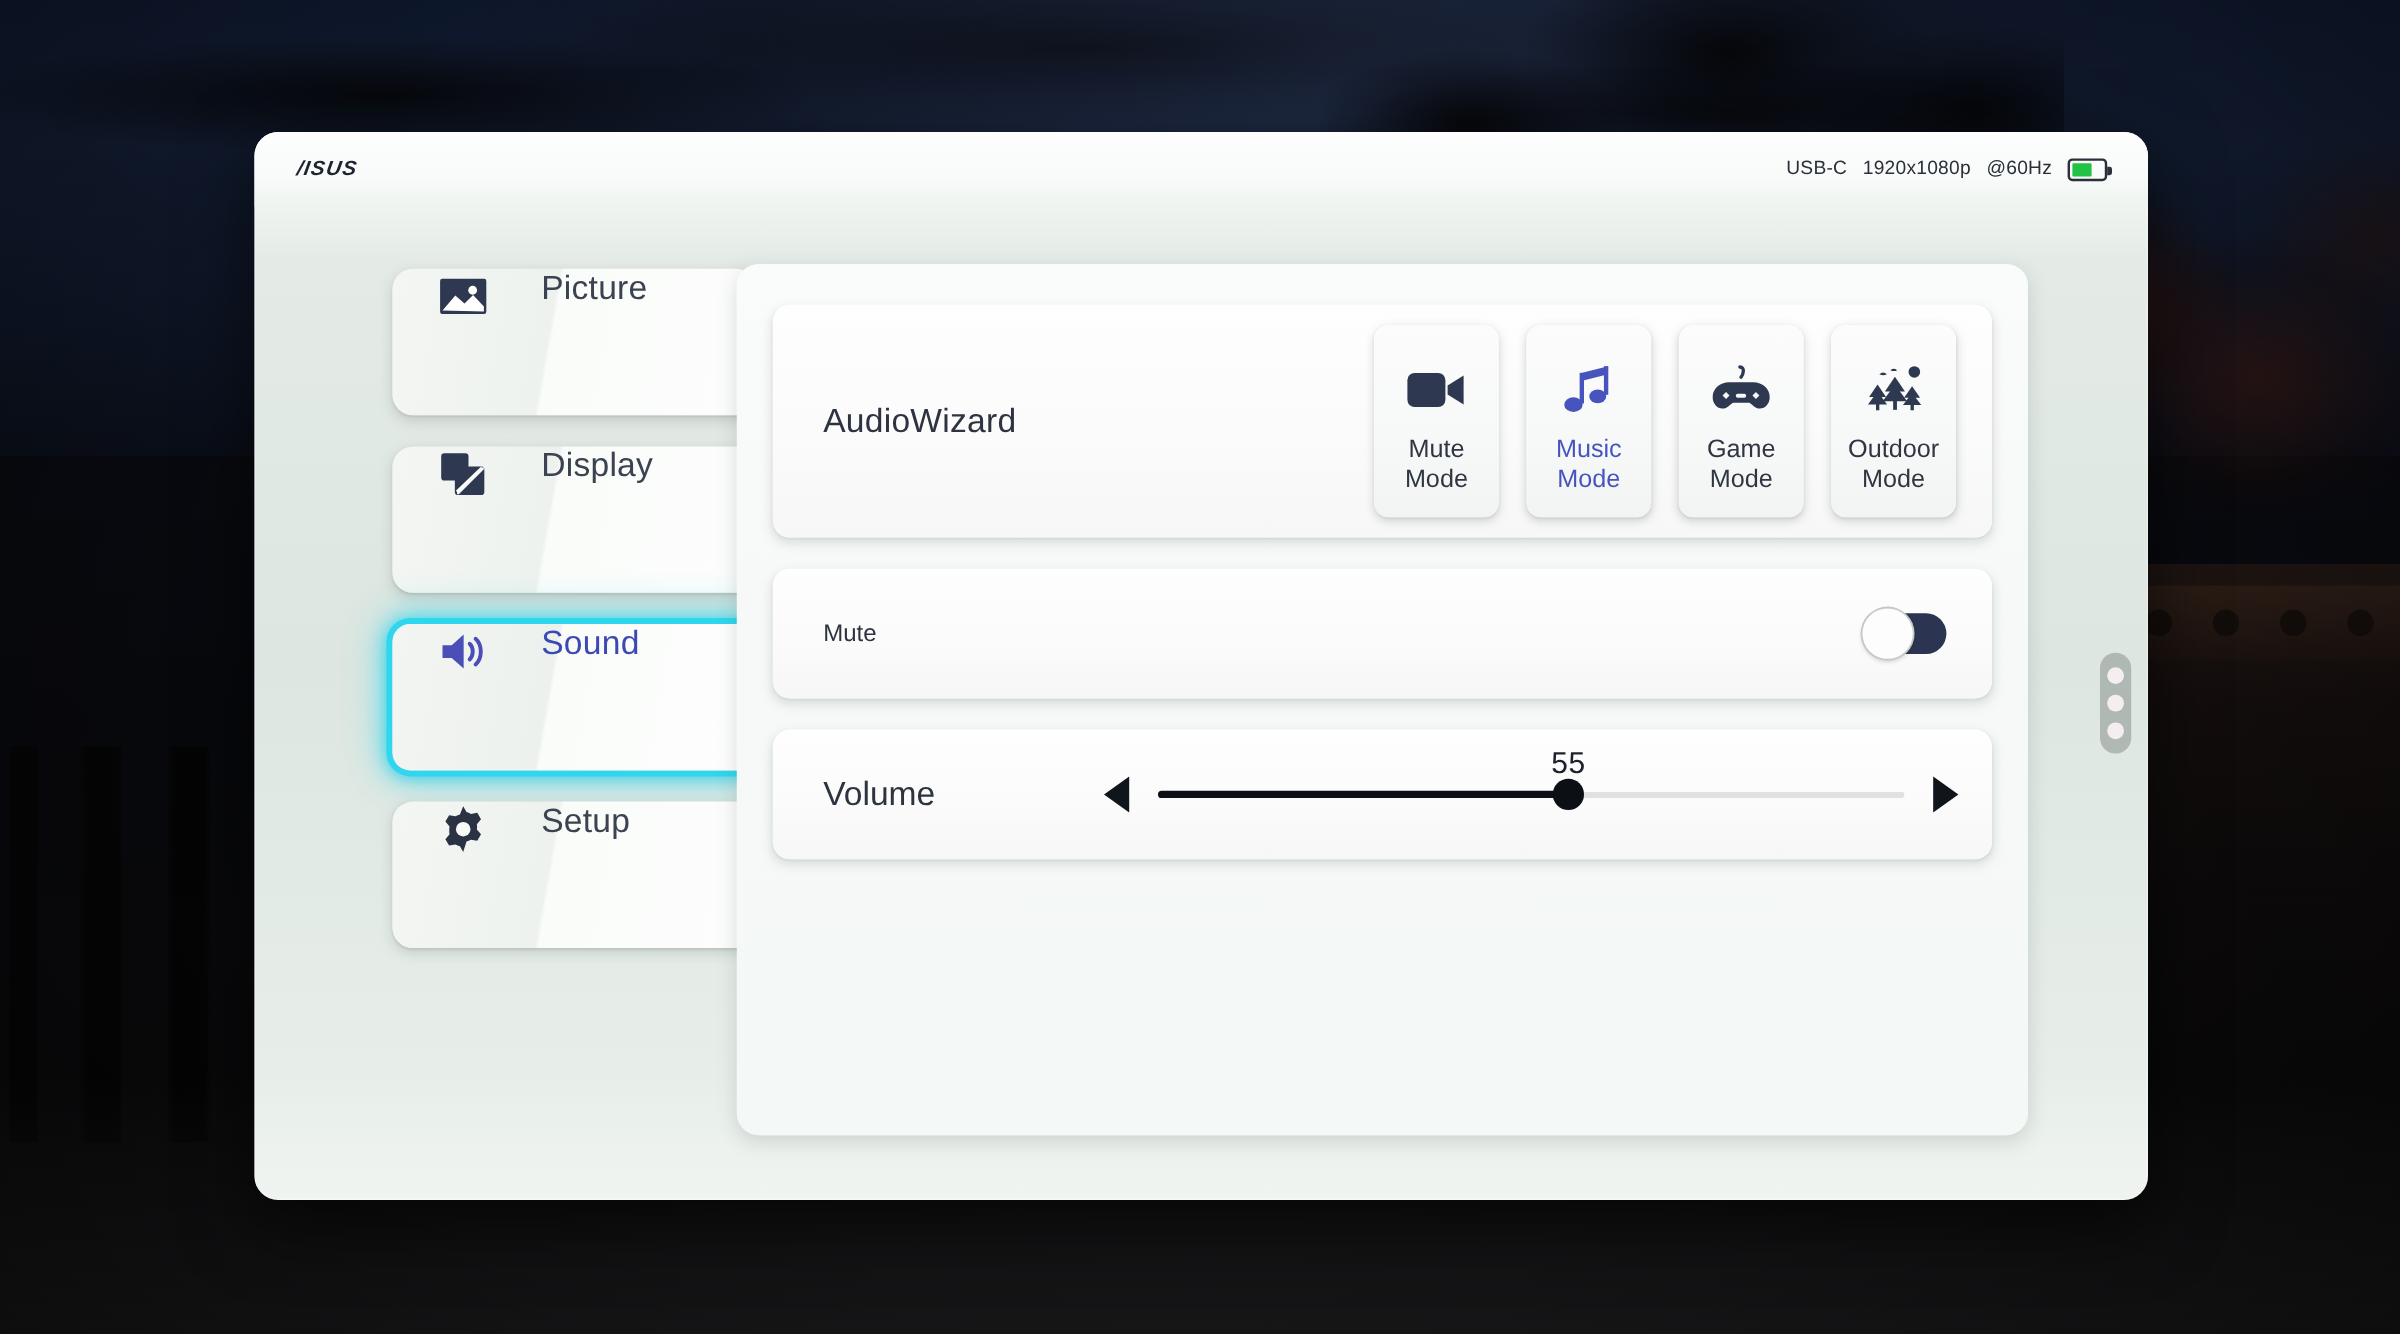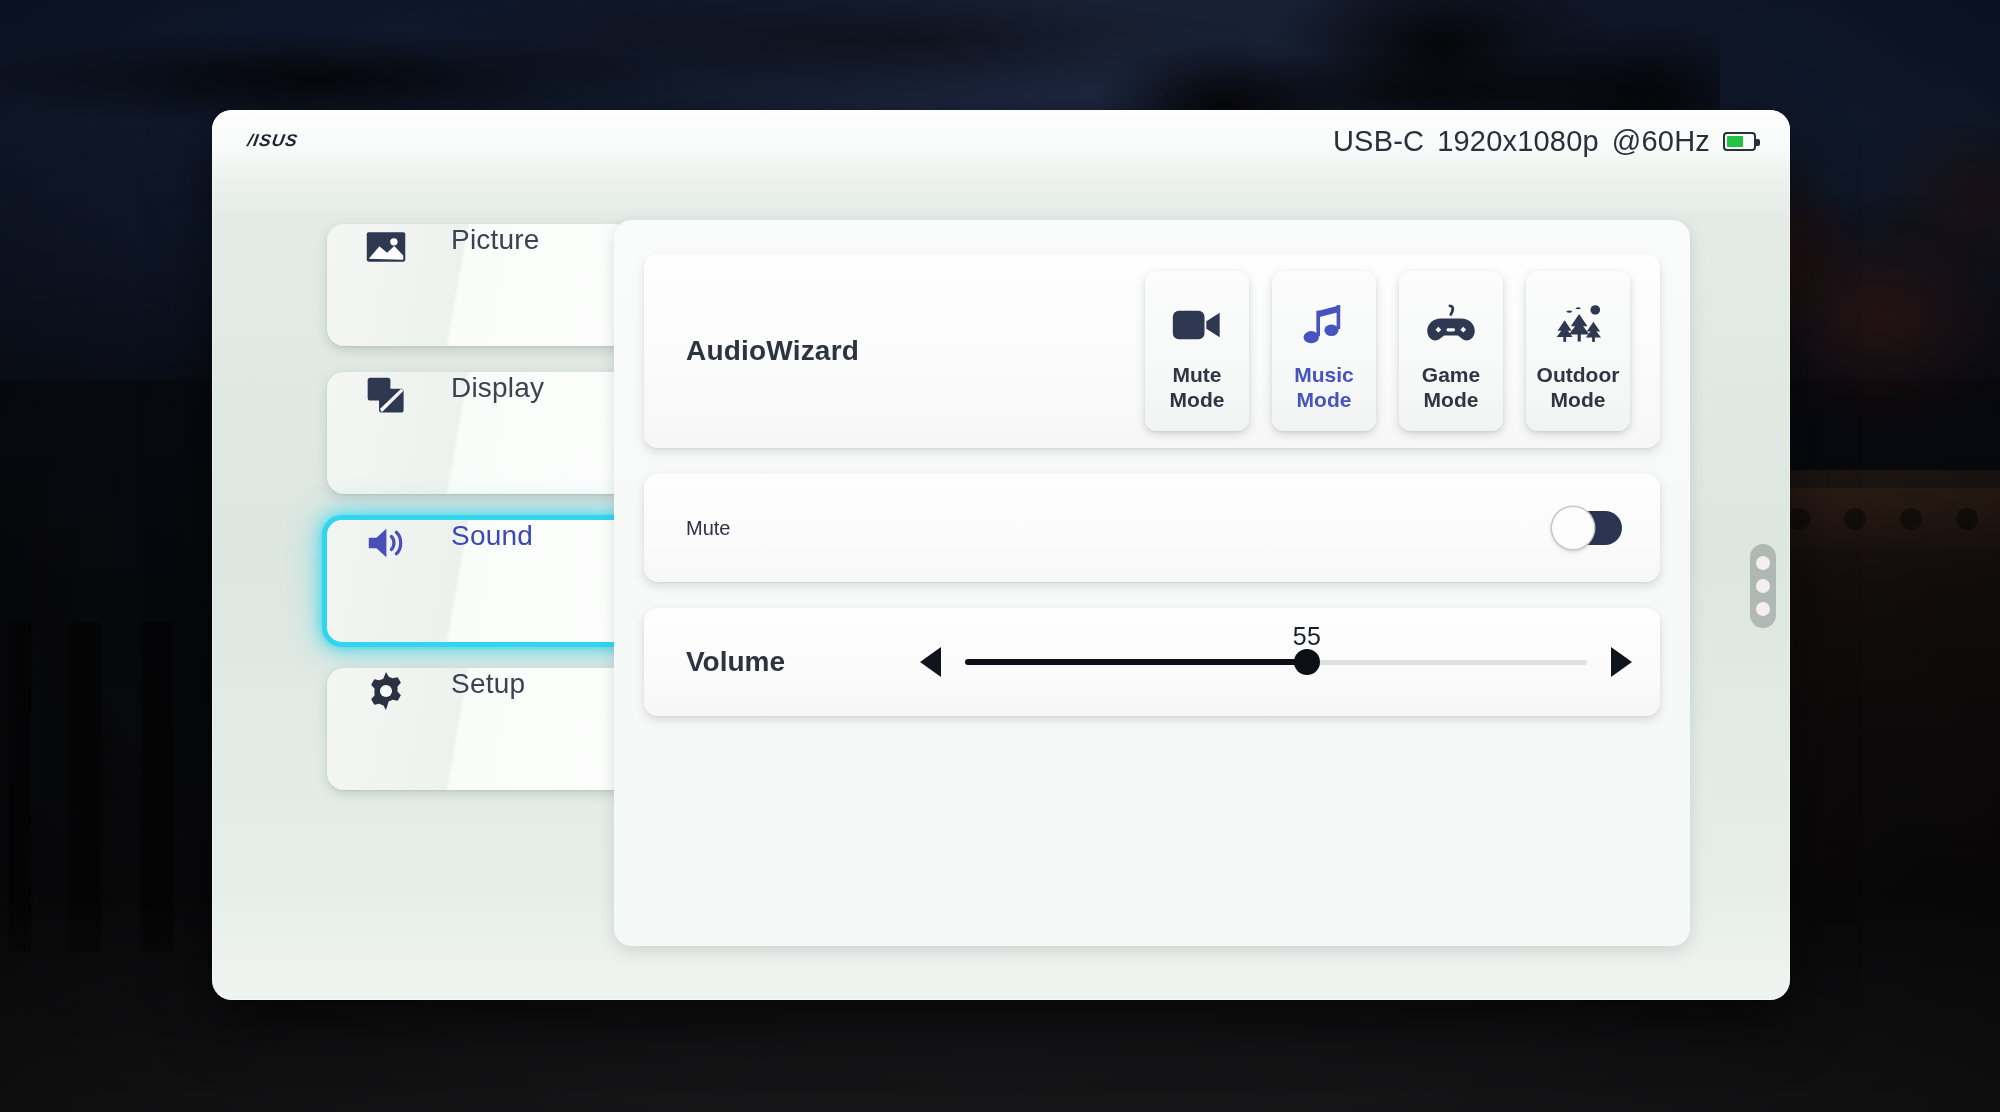--- a/index.html
+++ b/index.html
@@ -99,21 +99,21 @@
   }
   .asus-logo {
     font-family:"Liberation Sans", sans-serif;
     font-weight:700; font-size:17px; letter-spacing:1px;
     color:#1d2430;
     transform:skewX(-9deg) scaleX(1.02);
     font-style:italic;
   }
   .status {
     display:flex; align-items:center; gap:13px;
-    color:#2a2f3a; font-size:29px; letter-spacing:.2px;
+    color:#2a2f3a; font-size:16px; letter-spacing:.2px;
   }
   .battery {
     position:relative; width:33px; height:19px;
     border:2px solid #2a2f3a; border-radius:4px;
     display:flex; align-items:center; padding:2px;
   }
   .battery::after {
     content:""; position:absolute; right:-6px; top:5px;
     width:4px; height:7px; background:#2a2f3a; border-radius:0 2px 2px 0;
   }
@@ -163,21 +163,21 @@
     padding:34px 30px 0 30px;
   }
   .card {
     background:linear-gradient(180deg,#fdfefd 0%, #fafbfa 55%, #f6f7f6 100%);
     border-radius:14px;
     box-shadow:0 4px 10px rgba(95,104,100,.20), 0 1px 2px rgba(0,0,0,.05);
     margin-bottom:26px;
   }
 
   
-  #card-audiowizard { height:194px; display:flex; align-items:center; padding:0 30px 0 42px;font-weight:bold; }
+  #card-audiowizard { height:194px; display:flex; align-items:center; padding:0 30px 0 42px; }
   #card-audiowizard .row-label { font-size:28px; color:#2d3340; letter-spacing:.2px; flex:none; }
   .modes { display:flex; gap:23px; margin-left:auto; }
   .mode-tile {
     width:104px; height:160px;
     border-radius:12px;
     background:linear-gradient(180deg,#fbfcfb 0%, #f7f9f8 60%, #f2f4f3 100%);
     box-shadow:0 3px 8px rgba(95,104,100,.26), 0 1px 2px rgba(0,0,0,.06);
     display:flex; flex-direction:column; align-items:center;
     padding-top:26px;
     cursor:pointer;
@@ -200,21 +200,21 @@
   }
   .toggle .knob {
     position:absolute; left:-2px; top:-4px;
     width:42px; height:42px; border-radius:50%;
     background:#fcfdfc;
     box-shadow:0 0 0 1.5px #c3c9c6, 0 2px 4px rgba(0,0,0,.22);
   }
 
   
   #card-volume { height:108px; display:flex; align-items:center; padding:0 28px 0 42px; }
-  #card-volume .row-label { font-size:28px; color:#2d3340; flex:none;font-weight:bold; }
+  #card-volume .row-label { font-size:28px; color:#2d3340; flex:none; }
   .vol-ctrl { margin-left:auto; display:flex; align-items:center; gap:24px; width:712px;text-align:center; }
   .tri {
     width:0; height:0; cursor:pointer; flex:none;
     border-top:15px solid transparent; border-bottom:15px solid transparent;
   }
   .tri.left  { border-right:21px solid #10141b; }
   .tri.right { border-left:21px solid #10141b; }
   .slider { position:relative; flex:1; height:44px; display:flex; align-items:center; }
   .track-bg { position:absolute; left:0; right:0; height:5px; border-radius:3px; background:#dfe2e0; }
   .track-fill { position:absolute; left:0; height:6px; border-radius:3px; background:#0c0f15; }

